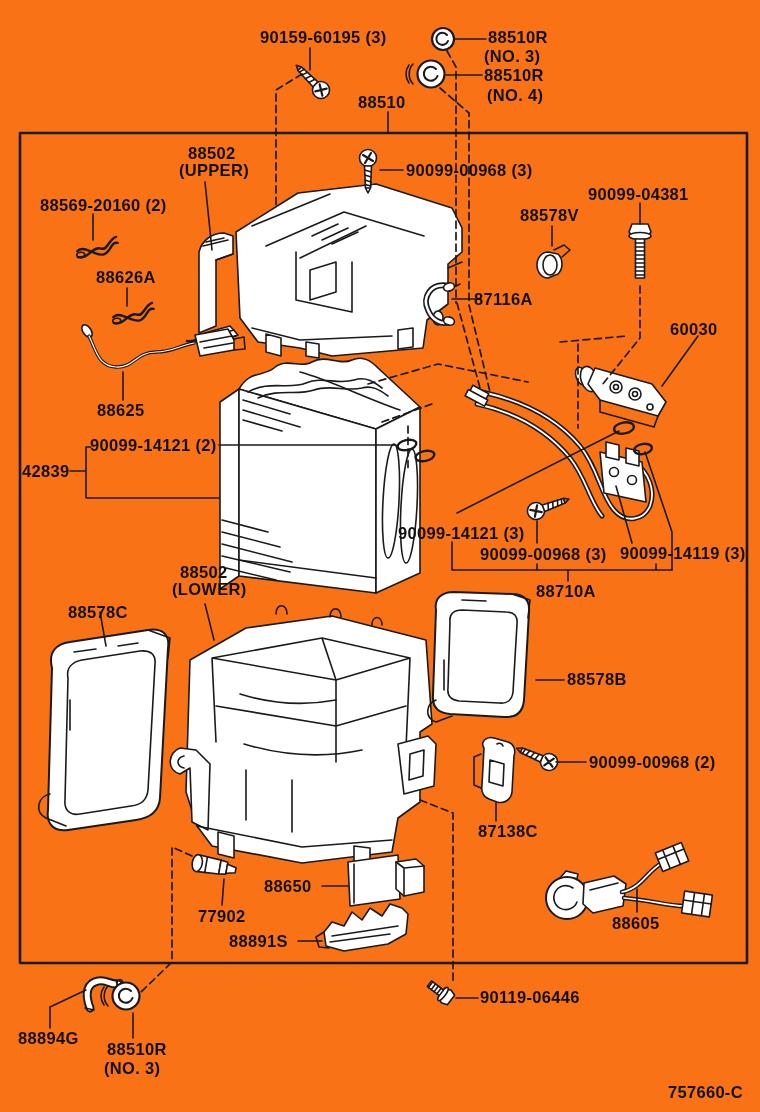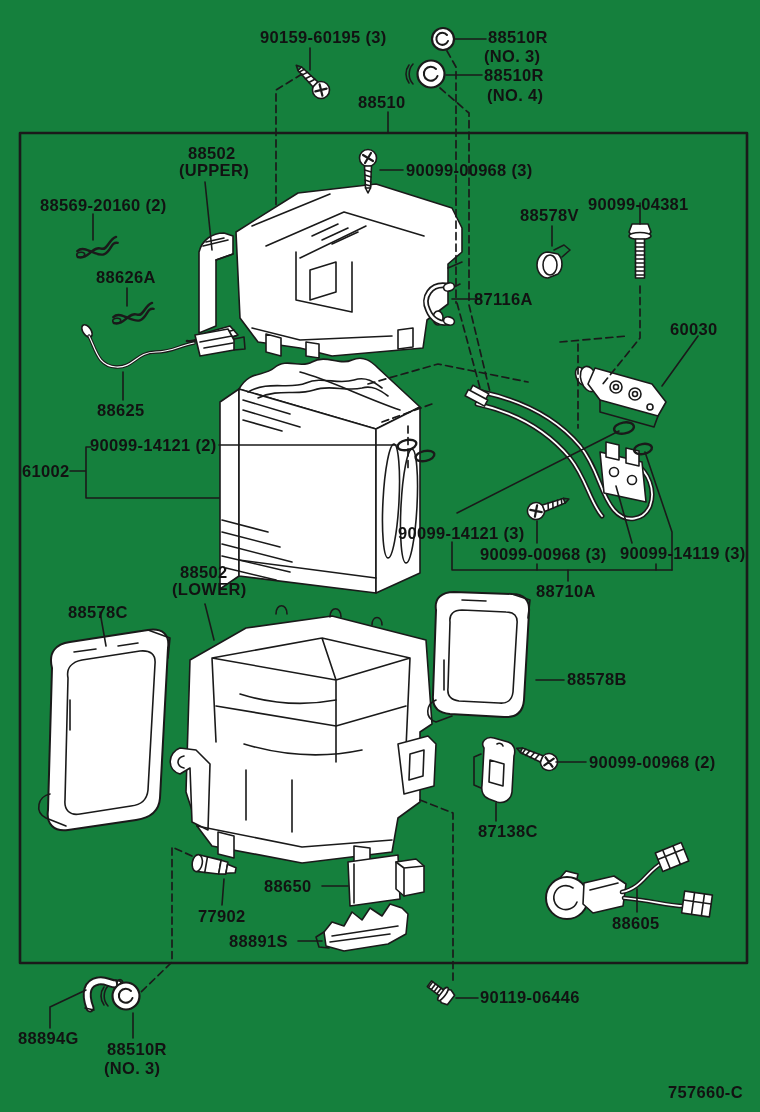--- a/index.html
+++ b/index.html
@@ -1,16 +1,16 @@
 <!DOCTYPE html>
 <html><head>
 <meta charset="utf-8">
 <style>
   html,body{margin:0;padding:0;background:#ffffff;}
-  .stage{position:relative;width:760px;height:1112px;background:#15803d;overflow:hidden;
+  .stage{position:relative;width:760px;height:1112px;background:#f97316;overflow:hidden;
          font-family:"Liberation Sans",sans-serif;}
   .stage svg{position:absolute;left:0;top:0;}
   .lbl{position:absolute;font-weight:700;font-size:16.5px;line-height:19px;color:#121212;
        white-space:nowrap;letter-spacing:.3px;}
 </style>
 </head>
 <body>
 
 <div class="stage">
 
@@ -315,29 +315,29 @@
 
 <div class="lbl" style="left:260px;top:28px">90159-60195 (3)</div>
 <div class="lbl" style="left:488px;top:28px">88510R</div>
 <div class="lbl" style="left:484px;top:47px">(NO. 3)</div>
 <div class="lbl" style="left:484px;top:66px">88510R</div>
 <div class="lbl" style="left:487px;top:86px">(NO. 4)</div>
 <div class="lbl" style="left:358px;top:93px">88510</div>
 <div class="lbl" style="left:188px;top:144px">88502</div>
 <div class="lbl" style="left:179px;top:161px">(UPPER)</div>
 <div class="lbl" style="left:406px;top:161px">90099-00968 (3)</div>
-<div class="lbl" style="left:588px;top:195px">90099-04381</div>
+<div class="lbl" style="left:588px;top:185px">90099-04381</div>
 <div class="lbl" style="left:520px;top:206px">88578V</div>
 <div class="lbl" style="left:474px;top:290px">87116A</div>
 <div class="lbl" style="left:670px;top:320px">60030</div>
 <div class="lbl" style="left:40px;top:196px">88569-20160 (2)</div>
 <div class="lbl" style="left:96px;top:268px">88626A</div>
 <div class="lbl" style="left:97px;top:401px">88625</div>
 <div class="lbl" style="left:90px;top:436px">90099-14121 (2)</div>
-<div class="lbl" style="left:22px;top:462px">61002</div>
+<div class="lbl" style="left:22px;top:462px">42839</div>
 <div class="lbl" style="left:180px;top:563px">88502</div>
 <div class="lbl" style="left:172px;top:580px">(LOWER)</div>
 <div class="lbl" style="left:68px;top:603px">88578C</div>
 <div class="lbl" style="left:398px;top:524px">90099-14121 (3)</div>
 <div class="lbl" style="left:480px;top:545px">90099-00968 (3)</div>
 <div class="lbl" style="left:620px;top:544px">90099-14119 (3)</div>
 <div class="lbl" style="left:536px;top:582px">88710A</div>
 <div class="lbl" style="left:567px;top:670px">88578B</div>
 <div class="lbl" style="left:589px;top:753px">90099-00968 (2)</div>
 <div class="lbl" style="left:478px;top:822px">87138C</div>

